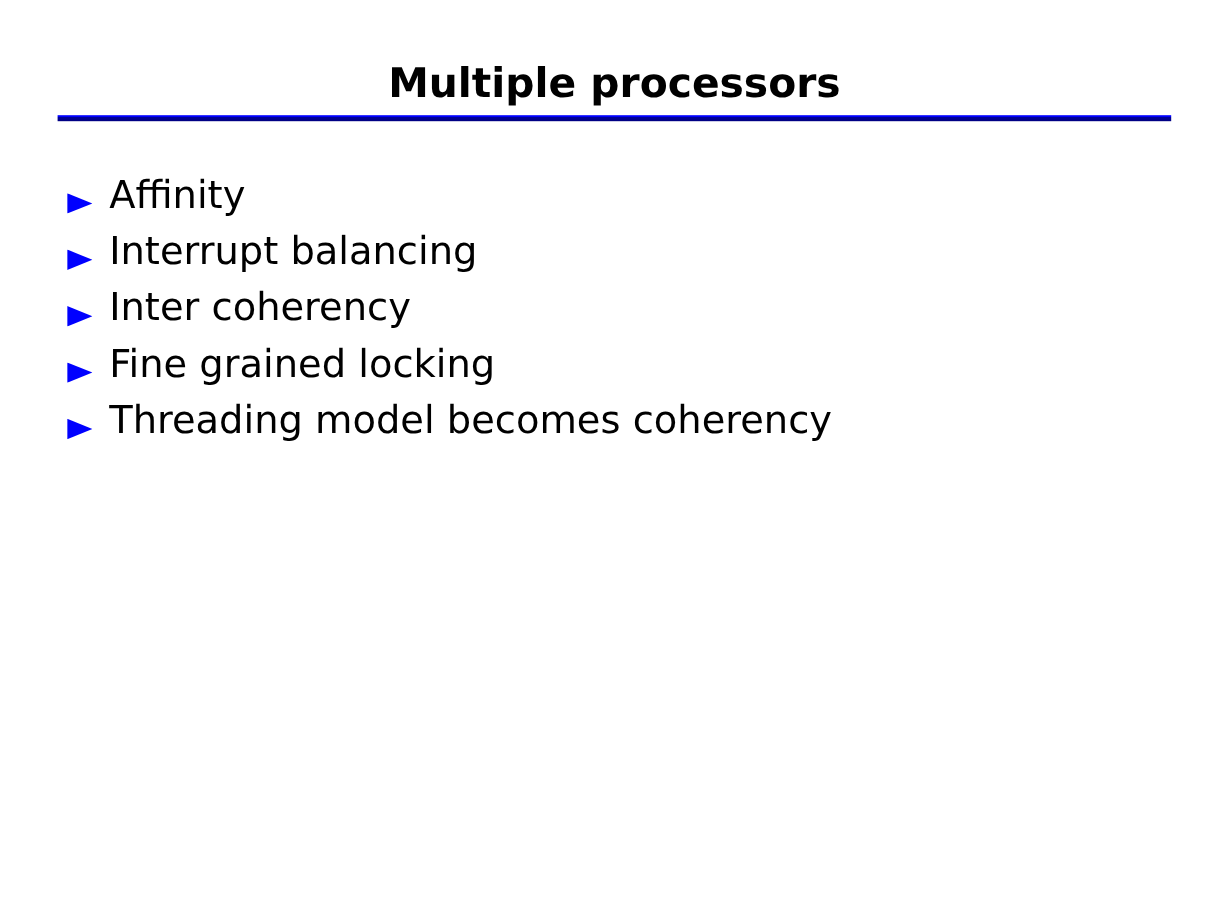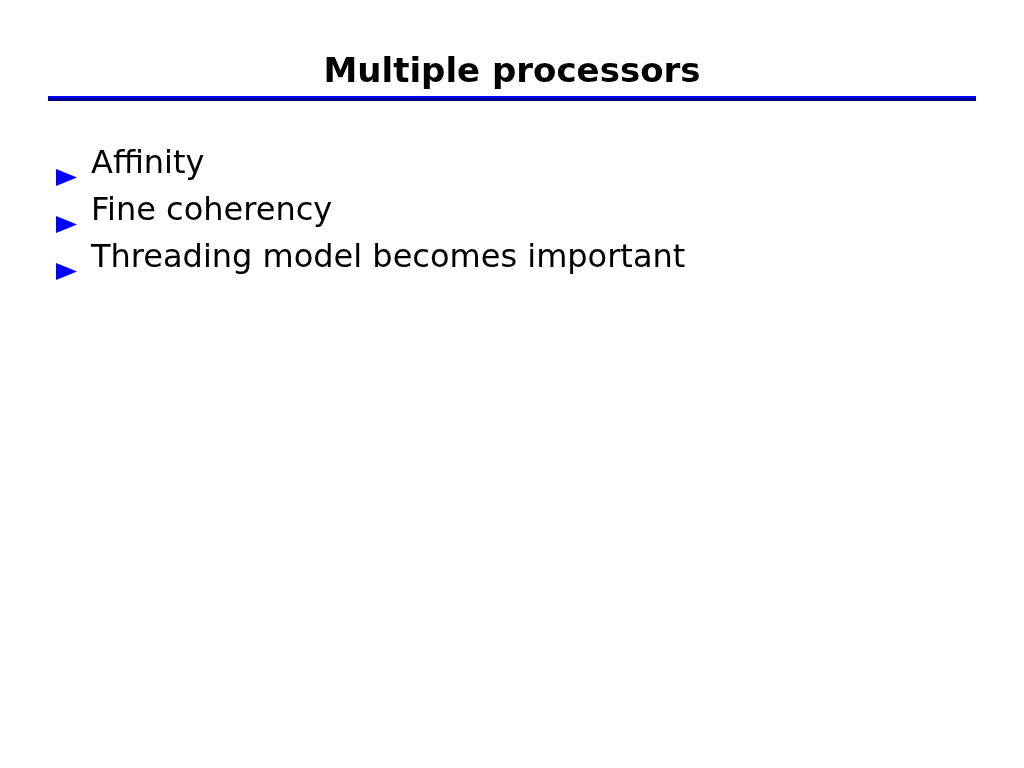--- a/index.html
+++ b/index.html
@@ -43,21 +43,21 @@
     position: absolute;
     left: 56px;
     top: 139px;
     width: 930px;
     margin: 0;
     padding: 0;
     list-style: none;
   }
   .bullet-item {
     display: flex;
-    align-items: flex-end;
+    align-items: center;
     height: 47px;
     line-height: 47px;
   }
   .bullet-marker {
     flex: 0 0 auto;
     width: 21px;
     height: 17px;
     margin-top: 14px;
     margin-right: 14px;
   }
@@ -87,37 +87,53 @@
 
     <li class="bullet-item">
       <span class="bullet-marker">
         <svg width="21" height="17" viewBox="0 0 21 17" xmlns="http://www.w3.org/2000/svg">
           <polygon points="0,0 21,8.5 0,17" fill="#0000ff"></polygon>
         </svg>
       </span>
       <span class="bullet-text">Affinity</span>
     </li>
 
+    <li class="bullet-item">
+      <span class="bullet-marker">
+        <svg width="21" height="17" viewBox="0 0 21 17" xmlns="http://www.w3.org/2000/svg">
+          <polygon points="0,0 21,8.5 0,17" fill="#0000ff"></polygon>
+        </svg>
+      </span>
+      <span class="bullet-text">Interrupt balancing</span>
+    </li>
 
 
     <li class="bullet-item">
       <span class="bullet-marker">
         <svg width="21" height="17" viewBox="0 0 21 17" xmlns="http://www.w3.org/2000/svg">
           <polygon points="0,0 21,8.5 0,17" fill="#0000ff"></polygon>
         </svg>
       </span>
-      <span class="bullet-text">Fine coherency</span>
+      <span class="bullet-text">Inter coherency</span>
     </li>
-
 
 
     <li class="bullet-item">
       <span class="bullet-marker">
         <svg width="21" height="17" viewBox="0 0 21 17" xmlns="http://www.w3.org/2000/svg">
           <polygon points="0,0 21,8.5 0,17" fill="#0000ff"></polygon>
         </svg>
       </span>
-      <span class="bullet-text">Threading model becomes important</span>
+      <span class="bullet-text">Fine grained locking</span>
+    </li>
+
+    <li class="bullet-item">
+      <span class="bullet-marker">
+        <svg width="21" height="17" viewBox="0 0 21 17" xmlns="http://www.w3.org/2000/svg">
+          <polygon points="0,0 21,8.5 0,17" fill="#0000ff"></polygon>
+        </svg>
+      </span>
+      <span class="bullet-text">Threading model becomes coherency</span>
     </li>
 
   </ul>
 
 </div>
 
 </body></html>

